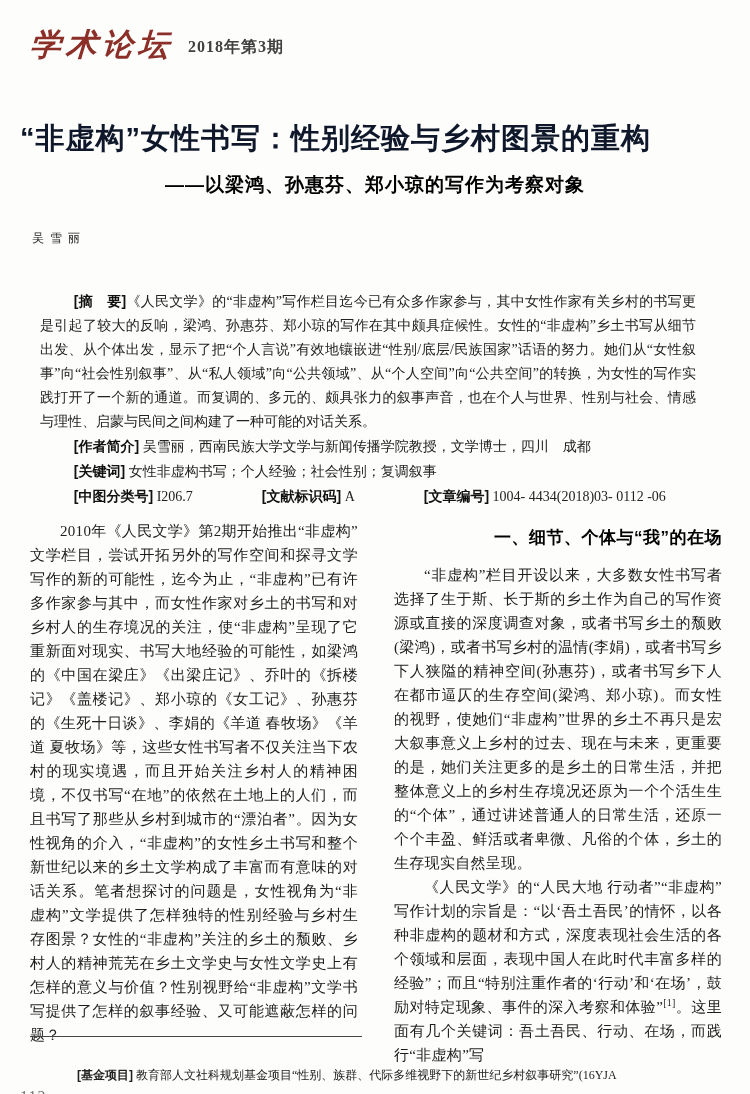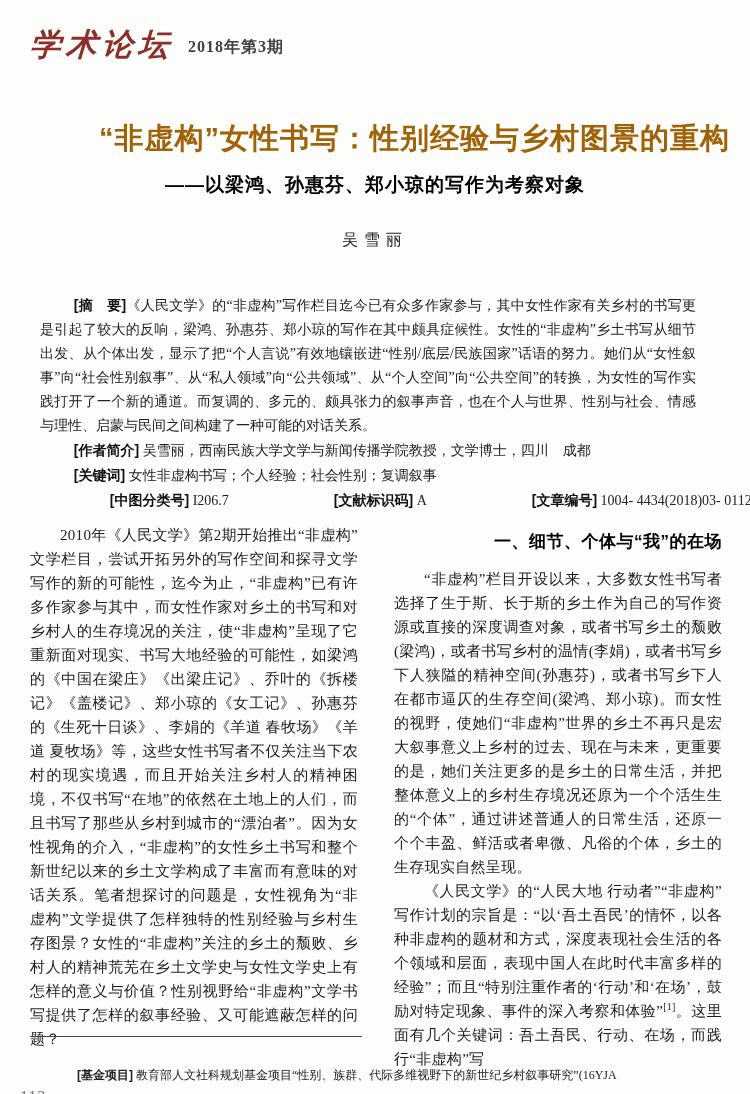--- a/index.html
+++ b/index.html
@@ -24,53 +24,53 @@
     color:#8b2f28;
   }
   .jissue{
     font-size:16px;font-weight:bold;
     color:#404040;
     padding-bottom:2px;letter-spacing:1px;
   }
   
   .title{
     margin:56px 20px 0 20px;
-    text-align:right;
+    text-align:left;
     font-family:"Liberation Sans","DejaVu Sans",sans-serif;
-    font-size:29px;font-weight:bold;color:#a16207;
+    font-size:29px;font-weight:bold;color:#0f172a;
     letter-spacing:1px;line-height:44px;
   }
   .subtitle{
     margin:12px 20px 0 20px;
     text-align:center;
     font-family:"Liberation Sans","DejaVu Sans",sans-serif;
     font-size:19px;font-weight:bold;color:#000;
     letter-spacing:1px;line-height:26px;
   }
   .author{
-    margin-top:32px;text-align:center;
-    font-size:16px;letter-spacing:6px;color:#222;
+    margin-top:32px;text-align:left;
+    font-size:12px;letter-spacing:6px;color:#222;padding-left:32px;
   }
   
   .meta{
     margin:42px 54px 0 40px;
     font-size:14px;line-height:24px;
     text-align:justify;color:#222;
   }
   .meta p{margin:0;text-indent:1.2em;}
   .meta .lbl{
     font-family:"Liberation Sans","DejaVu Sans",sans-serif;
     font-weight:bold;color:#111;padding-left:17px;
   }
   .clc-row{
     display:flex;gap:52px;
     padding-left:1.2em;
     white-space:nowrap;
   }
-  .clc-row .cell{flex:0 0 auto;margin-left:36px;}
+  .clc-row .cell{flex:0 0 auto;}
   
   .columns{
     display:flex;gap:36px;
     margin:10px 28px 0 30px;
   }
   .col{flex:1 1 0;min-width:0;}
   .col p{
     margin:0;text-indent:2em;
     font-size:15px;line-height:24px;
     text-align:justify;letter-spacing:0.3px;color:#1d1d1d;

